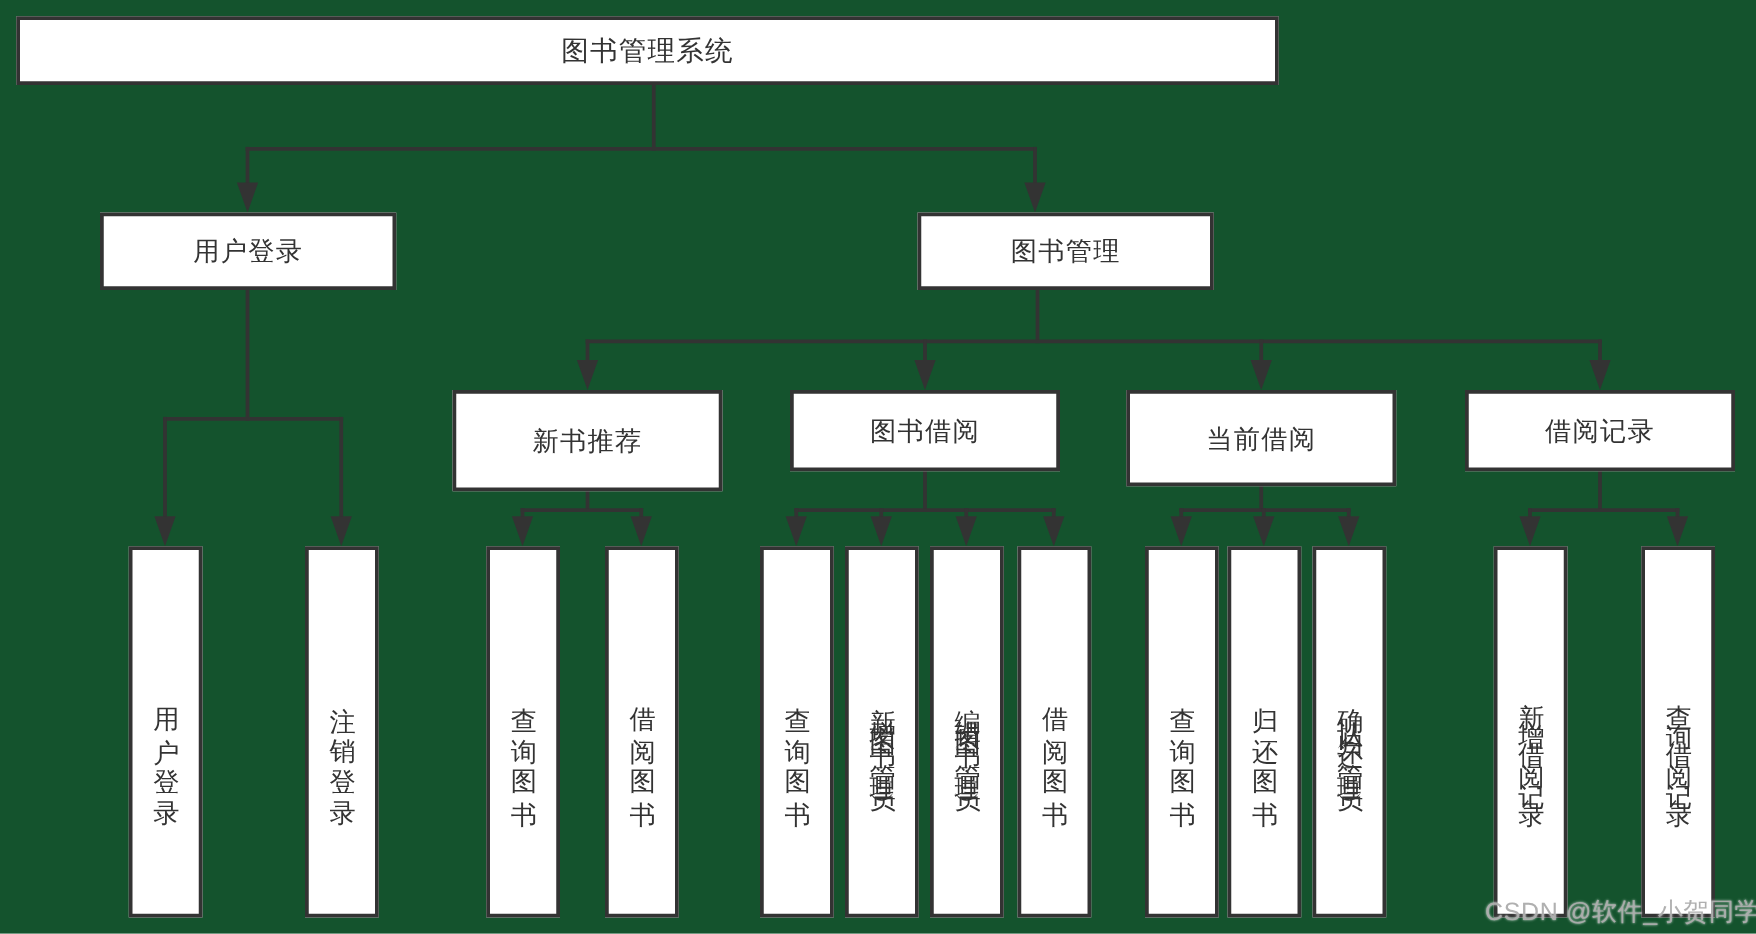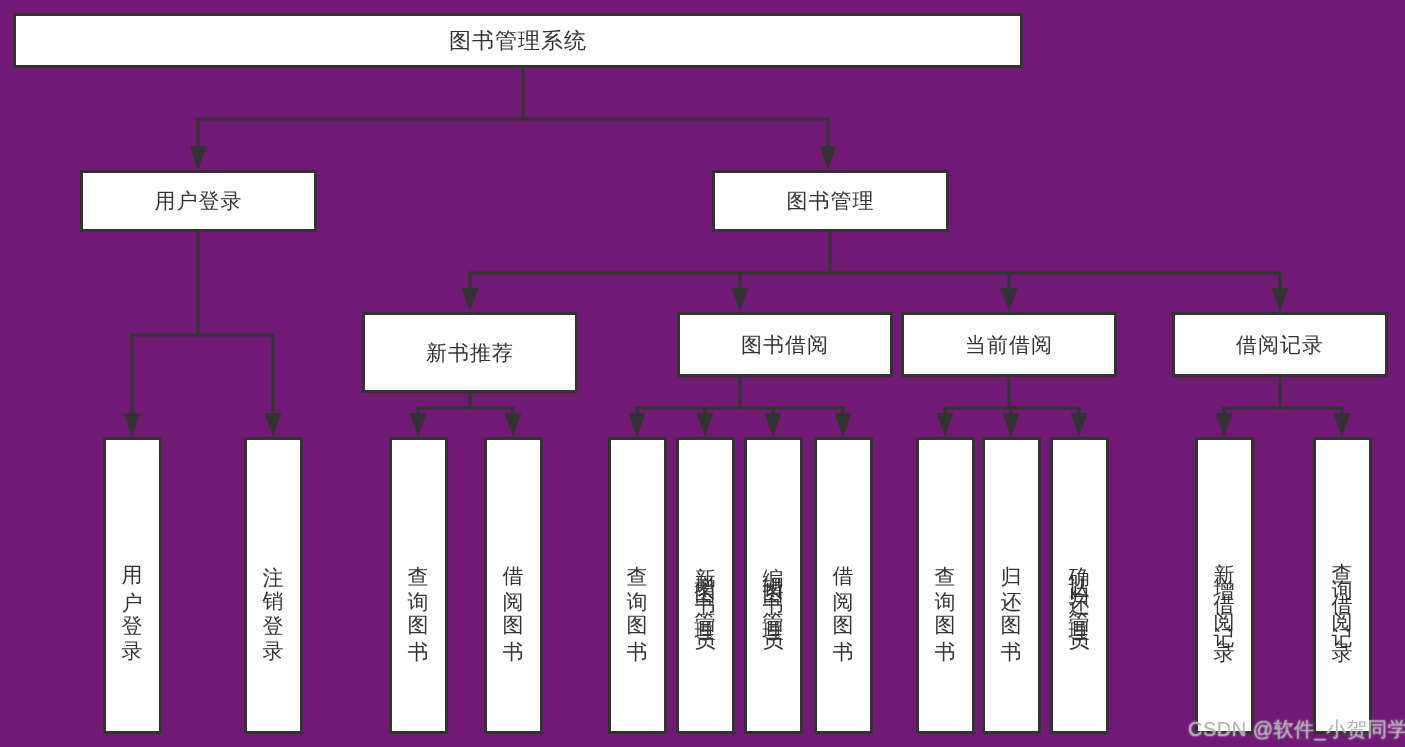--- a/index.html
+++ b/index.html
@@ -1,19 +1,19 @@
 <!DOCTYPE html>
 <html><head>
 <meta charset="utf-8">
 <style>
   html,body{margin:0;padding:0;background:#ffffff;}
   .canvas{
     position:relative;
     width:1405px;height:747px;
-    background:#701a75;
+    background:#14532d;
     font-family:"Liberation Sans", sans-serif;
     overflow:hidden;
   }
   .connectors{position:absolute;left:0;top:0;z-index:1;}
   .box{
     position:absolute;
     box-sizing:border-box;
     background:#ffffff;
     border:3px solid #333333;
     color:#333333;
@@ -116,31 +116,31 @@
     </g>
   </svg>
 
   <div class="box h-box root-box" style="left:13px;top:13px;width:1010px;height:55px;">
     <span>图书管理系统</span>
   </div>
 
   <div class="box h-box" style="left:80px;top:170px;width:237px;height:62px;">
     <span>用户登录</span>
   </div>
-  <div class="box h-box" style="left:712px;top:170px;width:237px;height:62px;">
+  <div class="box h-box" style="left:734px;top:170px;width:237px;height:62px;">
     <span>图书管理</span>
   </div>
 
   <div class="box h-box" style="left:362px;top:312px;width:216px;height:81px;">
     <span>新书推荐</span>
   </div>
-  <div class="box h-box" style="left:632px;top:312px;width:216px;height:65px;margin-left:45px;">
+  <div class="box h-box" style="left:632px;top:312px;width:216px;height:65px;">
     <span>图书借阅</span>
   </div>
-  <div class="box h-box" style="left:901px;top:312px;width:216px;height:65px;">
+  <div class="box h-box" style="left:901px;top:312px;width:216px;height:77px;">
     <span>当前借阅</span>
   </div>
   <div class="box h-box" style="left:1172px;top:312px;width:216px;height:65px;justify-content:center;">
     <span>借阅记录</span>
   </div>
 
   <div class="box v-box" style="left:103px;top:437px;width:59px;height:297px;">
     <span style="letter-spacing: 25px; transform: translateY(13px);">用户登录</span>
   </div>
   <div class="box v-box" style="left:244px;top:437px;width:59px;height:297px;">

